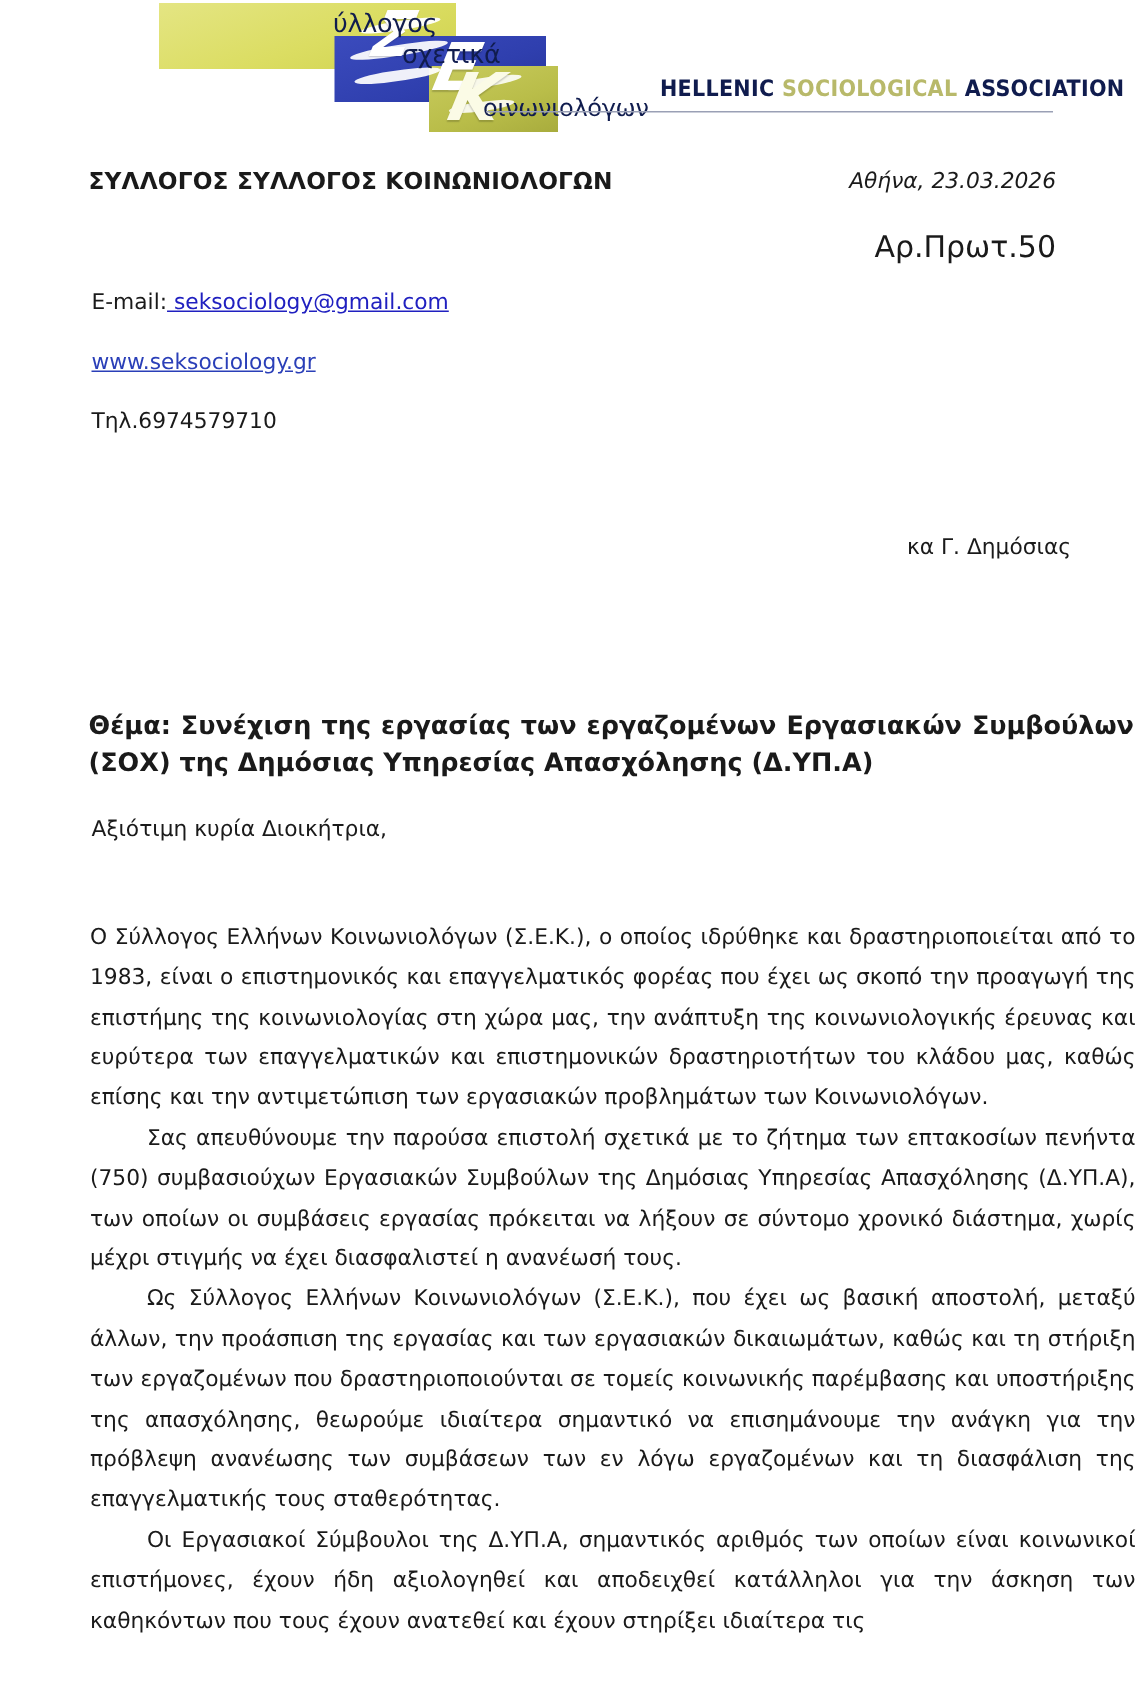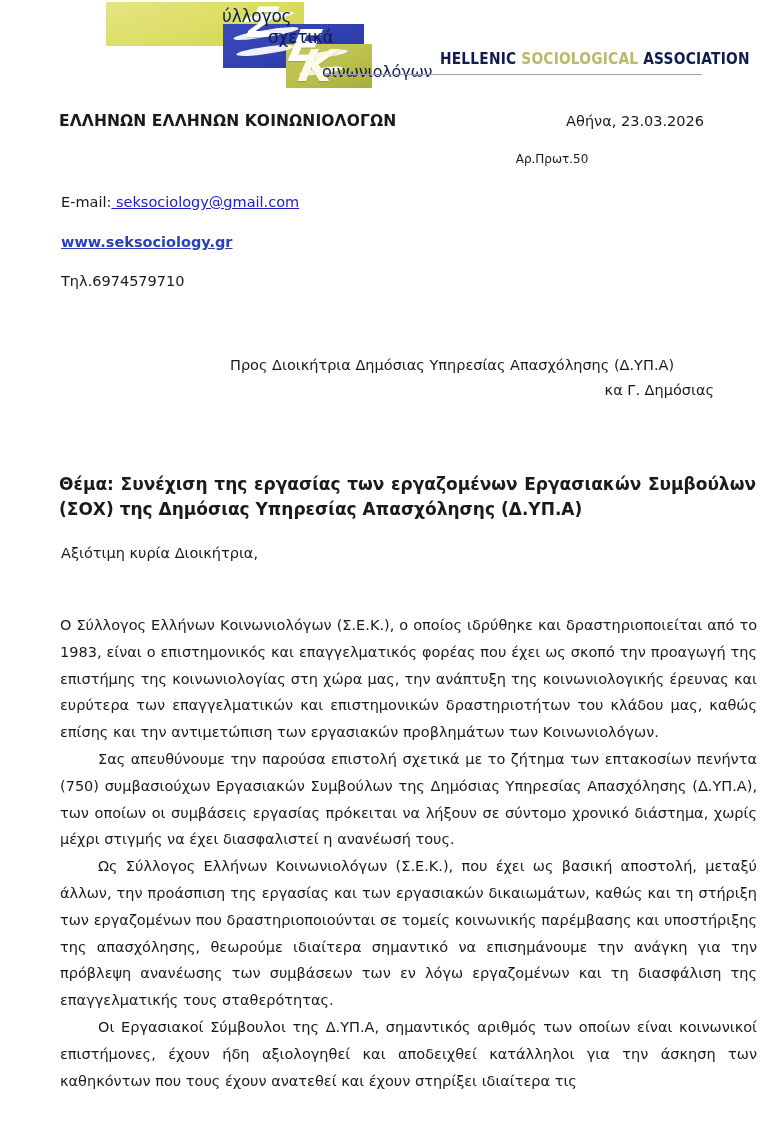--- a/index.html
+++ b/index.html
@@ -107,43 +107,44 @@
     font-weight: 700;
     letter-spacing: 0.1px;
     white-space: nowrap;
   }
   .date-line {
     position: absolute;
     left: 400px; top: 113px;
     width: 304px;
     text-align: right;
     font-size: 14.5px;
+    font-style: italic;
   }
   .protocol-line {
     position: absolute;
     left: 400px; top: 152px;
     width: 304px;
-    text-align: center;
-    font-size: 12px;
+    text-align: right;
+    font-size: 20px;
   }
 
   
   .contact {
     position: absolute;
     left: 61px;
     font-size: 14.5px;
   }
   .c-email { top: 194px; }
   .c-web   { top: 234px; }
   .c-tel   { top: 273px; }
   .link {
     color: #2020c0;
     text-decoration: underline;
   }
-  .link-web { color: #2a3fb8; font-weight: bold; }
+  .link-web { color: #2a3fb8; }
 
   
   .recipient {
     position: absolute;
     left: 230px; top: 353px;
     width: 484px;
     font-size: 14.5px;
     line-height: 25px;
   }
   .rec-1 { display: block; text-align: left; }
@@ -207,30 +208,29 @@
   <span class="logo-word lw2">σχετικά</span>
   <span class="logo-word lw3">οινωνιολόγων</span>
 
   <div class="logo-en">
     <span class="en-dark">HELLENIC </span><span class="en-olive">SOCIOLOGICAL </span><span class="en-dark">ASSOCIATION</span>
   </div>
 
   <div class="logo-rule"></div>
 </div>
 
-<div class="org-title">ΕΛΛΗΝΩΝ ΕΛΛΗΝΩΝ ΚΟΙΝΩΝΙΟΛΟΓΩΝ</div>
+<div class="org-title">ΣΥΛΛΟΓΟΣ ΣΥΛΛΟΓΟΣ ΚΟΙΝΩΝΙΟΛΟΓΩΝ</div>
 <div class="date-line">Αθήνα, 23.03.2026</div>
 <div class="protocol-line">Αρ.Πρωτ.50</div>
 
 <div class="contact c-email"><span>E-mail:</span><a class="link" href="#"> seksociology@gmail.com</a></div>
 <div class="contact c-web"><a class="link link-web" href="#">www.seksociology.gr</a></div>
 <div class="contact c-tel">Τηλ.6974579710</div>
 
 <div class="recipient">
-  <span class="rec-1">Προς Διοικήτρια Δημόσιας Υπηρεσίας Απασχόλησης (Δ.ΥΠ.Α)</span>
   <span class="rec-2">κα Γ. Δημόσιας</span>
 </div>
 
 <div class="subject">Θέμα: Συνέχιση της εργασίας των εργαζομένων Εργασιακών Συμβούλων (ΣΟΧ) της Δημόσιας Υπηρεσίας Απασχόλησης (Δ.ΥΠ.Α)</div>
 
 <div class="salutation">Αξιότιμη κυρία Διοικήτρια,</div>
 
 <div class="body-text">
   <p>Ο Σύλλογος Ελλήνων Κοινωνιολόγων (Σ.Ε.Κ.), ο οποίος ιδρύθηκε και δραστηριοποιείται από το 1983, είναι ο επιστημονικός και επαγγελματικός φορέας που έχει ως σκοπό την προαγωγή της επιστήμης της κοινωνιολογίας στη χώρα μας, την ανάπτυξη της κοινωνιολογικής έρευνας και ευρύτερα των επαγγελματικών και επιστημονικών δραστηριοτήτων του κλάδου μας, καθώς επίσης και την αντιμετώπιση των εργασιακών προβλημάτων των Κοινωνιολόγων.</p>
   <p class="indent">Σας απευθύνουμε την παρούσα επιστολή σχετικά με το ζήτημα των επτακοσίων πενήντα (750) συμβασιούχων Εργασιακών Συμβούλων της Δημόσιας Υπηρεσίας Απασχόλησης (Δ.ΥΠ.Α), των οποίων οι συμβάσεις εργασίας πρόκειται να λήξουν σε σύντομο χρονικό διάστημα, χωρίς μέχρι στιγμής να έχει διασφαλιστεί η ανανέωσή τους.</p>

